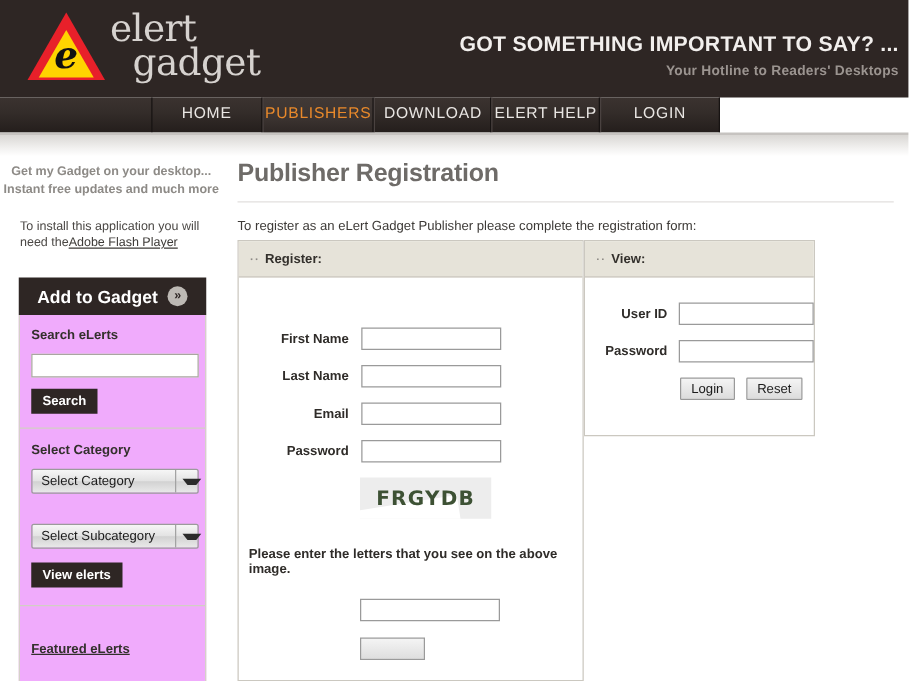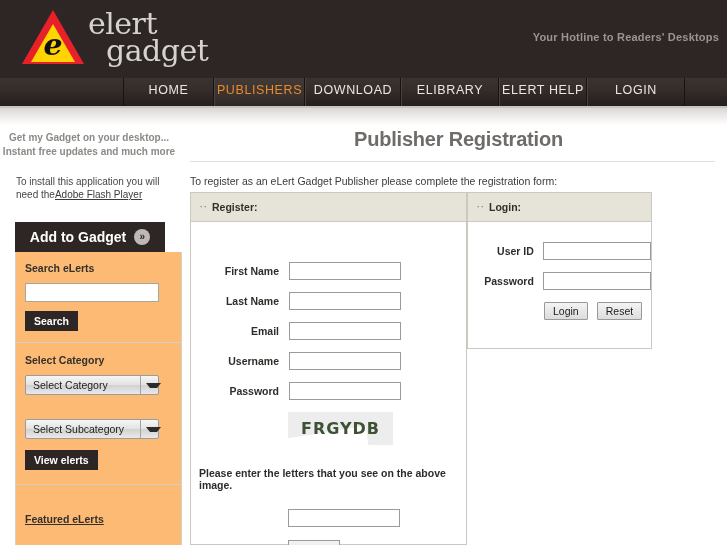--- a/index.html
+++ b/index.html
@@ -59,21 +59,21 @@
     font-size:17px; font-weight:bold; color:#f2efed;
     letter-spacing:0.2px;
   }
   .tagline .t2 {
     font-size:11px; font-weight:bold; color:#9b9490;
     margin-top:5px; letter-spacing:0.2px;
   }
 
   
   .nav {
-    position:absolute; left:0; top:78px; width:727px; height:28px;
+    position:absolute; left:0; top:78px; width:576px; height:28px;
     background:linear-gradient(to bottom,#3b3330 0%, #332c29 45%, #241e1c 100%);
     display:flex;
   }
   .nav-spacer { width:123px; }
   .nav-item {
     color:#e9e6e3; font-size:12.5px; letter-spacing:0.6px;
     display:flex; align-items:flex-start; justify-content:center;
     padding-top:6px;
     height:28px;
     text-align:center;
@@ -113,22 +113,22 @@
     display:flex; align-items:center; justify-content:center; gap:8px;
     font-size:14px; font-weight:bold;
   }
   .chev-circle {
     width:16px; height:16px; border-radius:50%;
     background:#bdb9b4; color:#2e2624;
     font-size:10px; line-height:16px; text-align:center; font-weight:bold;
   }
 
   .sb-panel {
-    position:absolute; left:15px; top:252px; width:167px; height:293px;
-    background:#fdba74;
+    position:absolute; left:15px; top:252px; width:150px; height:293px;
+    background:#f0abfc;
     border-left:1px solid #d5d2c8; border-right:1px solid #d5d2c8;
     padding:10px 9px 0 9px;
   }
   .sb-label { font-size:10.5px; font-weight:bold; color:#33302c; }
   .sb-input {
     margin-top:9px; width:134px; height:19px;
     background:#fff; border:1px solid #a9a6a0;
   }
   .sb-btn {
     margin-top:9px; display:inline-block;
@@ -157,21 +157,21 @@
     border-top:5px solid #2b2b2b;
   }
   .sb-link {
     font-size:10.5px; font-weight:bold; color:#33302c; margin-top:28px;
   }
   .sb-link.underlined { text-decoration:underline; }
 
   
   .main { position:absolute; left:190px; top:128px; width:537px; }
   .page-title {
-    font-size:20px; color:#6e6b68; font-weight:bold; letter-spacing:-0.2px;text-align:center;
+    font-size:20px; color:#6e6b68; font-weight:bold; letter-spacing:-0.2px;
   }
   .title-rule { margin-top:10px; height:1px; background:#e2e0de; width:525px; }
   .intro { margin-top:13px; font-size:10.5px; color:#3d3a37; }
 
   .panel {
     position:absolute; background:#fff;
     border:1px solid #cbc8c0;
   }
   .panel-head {
     background:#e6e3d9; border-bottom:1px solid #cbc8c0;
@@ -247,30 +247,30 @@
         <div class="tri-outer"></div>
         <div class="tri-inner"></div>
         <div class="tri-e">e</div>
       </div>
       <div class="logo-text">
         <span>elert</span>
         <span class="l2">gadget</span>
       </div>
     </div>
     <div class="tagline">
+      <div class="t1">GOT SOMETHING IMPORTANT TO SAY? ...</div>
       <div class="t2">Your Hotline to Readers' Desktops</div>
     </div>
   </div>
 
   <div class="nav">
     <div class="nav-spacer"></div>
     <div class="nav-item first" style="width:91px">HOME</div>
     <div class="nav-item active" style="width:91px">PUBLISHERS</div>
     <div class="nav-item" style="width:96px">DOWNLOAD</div>
-    <div class="nav-item" style="width:98px">ELIBRARY</div>
     <div class="nav-item" style="width:88px">ELERT HELP</div>
     <div class="nav-item" style="width:98px">LOGIN</div>
   </div>
   <div class="nav-underline"></div>
   <div class="nav-fade"></div>
 
   <div class="sb-top">
     <div class="sb-promo">
       <div>Get my Gadget on your desktop...</div>
       <div>Instant free updates and much more</div>
@@ -329,42 +329,38 @@
       </div>
       <div class="frow reg-row">
         <div class="flabel">Last Name</div>
         <div class="finput"></div>
       </div>
       <div class="frow reg-row">
         <div class="flabel">Email</div>
         <div class="finput"></div>
       </div>
       <div class="frow reg-row">
-        <div class="flabel">Username</div>
-        <div class="finput"></div>
-      </div>
-      <div class="frow reg-row">
         <div class="flabel">Password</div>
         <div class="finput"></div>
       </div>
 
       <div class="captcha">
         <div class="swoosh"></div>
         <div class="ctext">FRGYDB</div>
       </div>
       <div class="captcha-note">Please enter the letters that you see on the above image.</div>
       <div class="captcha-input"></div>
       <div class="captcha-submit"></div>
     </div>
   </div>
 
   <div class="panel" id="login-panel">
     <div class="panel-head">
       <span class="dots">··</span>
-      <span>Login:</span>
+      <span>View:</span>
     </div>
     <div class="login-body">
       <div class="frow login-row">
         <div class="flabel">User ID</div>
         <div class="finput"></div>
       </div>
       <div class="frow login-row">
         <div class="flabel">Password</div>
         <div class="finput"></div>
       </div>

